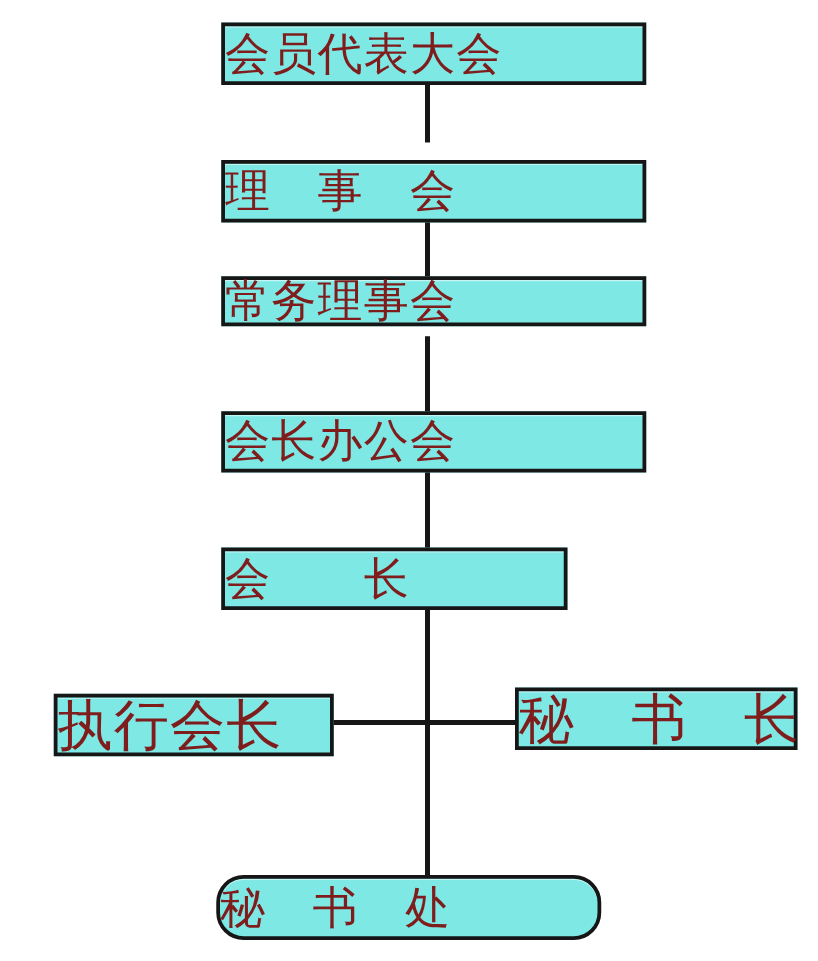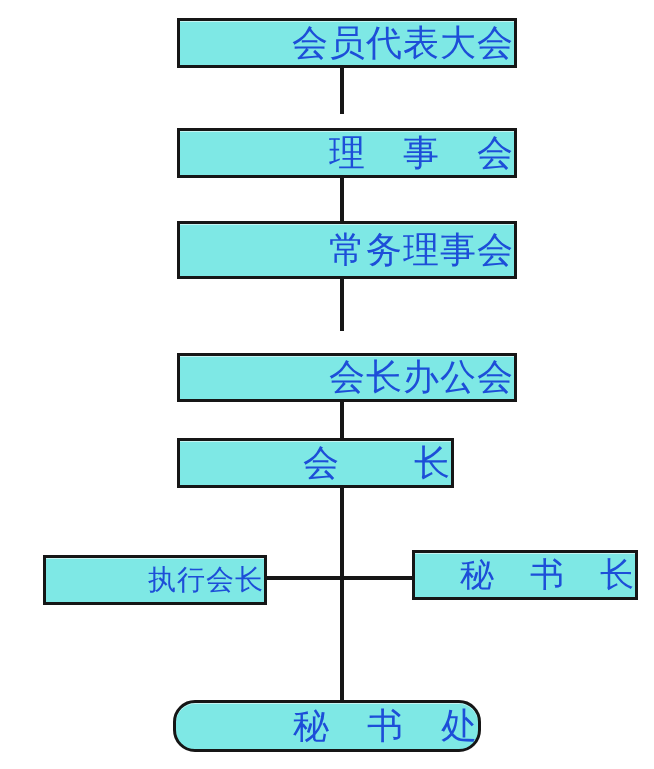--- a/index.html
+++ b/index.html
@@ -15,36 +15,36 @@
     overflow: hidden;
     font-family: "Liberation Serif", "DejaVu Serif", serif;
   }
   .node {
     position: absolute;
     box-sizing: border-box;
     background: #7ee8e5;
     border: 3px solid #161616;
     display: flex;
     align-items: center;
-    justify-content: flex-end;
+    justify-content: flex-start;
     font-size: 36px;
-    color: #1d4ed8;
+    color: #7f1d1d;
     white-space: pre;
     letter-spacing: 1px;
     box-shadow: inset 0 1px 0 rgba(255,255,255,0.55);
   }
   
   .n1 { left: 177px; top: 18px;  width: 340px; height: 50px; }
   .n2 { left: 177px; top: 128px; width: 340px; height: 50px; }
-  .n3 { left: 177px; top: 221px; width: 340px; height: 58px; padding-left: 12px; }
-  .n4 { left: 177px; top: 329px; width: 340px; height: 49px; margin-top: 24px; }
+  .n3 { left: 177px; top: 221px; width: 340px; height: 40px; }
+  .n4 { left: 177px; top: 329px; width: 340px; height: 49px; }
   .n5 { left: 177px; top: 438px; width: 277px; height: 50px; }
   
-  .n6 { left: 43px;  top: 555px; width: 224px; height: 50px; font-size: 28px; }
-  .n7 { left: 412px; top: 550px; width: 226px; height: 50px; font-size: 34px; }
+  .n6 { left: 43px;  top: 555px; width: 224px; height: 50px; font-size: 44px; }
+  .n7 { left: 412px; top: 550px; width: 226px; height: 50px; font-size: 44px; }
   
   .n8 { left: 173px; top: 700px; width: 308px; height: 52px; border-radius: 22px; }
 
   .connector {
     position: absolute;
     background: #161616;
   }
   .v  { width: 4px; left: 340px; }
   .v1 { top: 66px;  height: 48px; }
   .v2 { top: 160px; height: 63px; }

